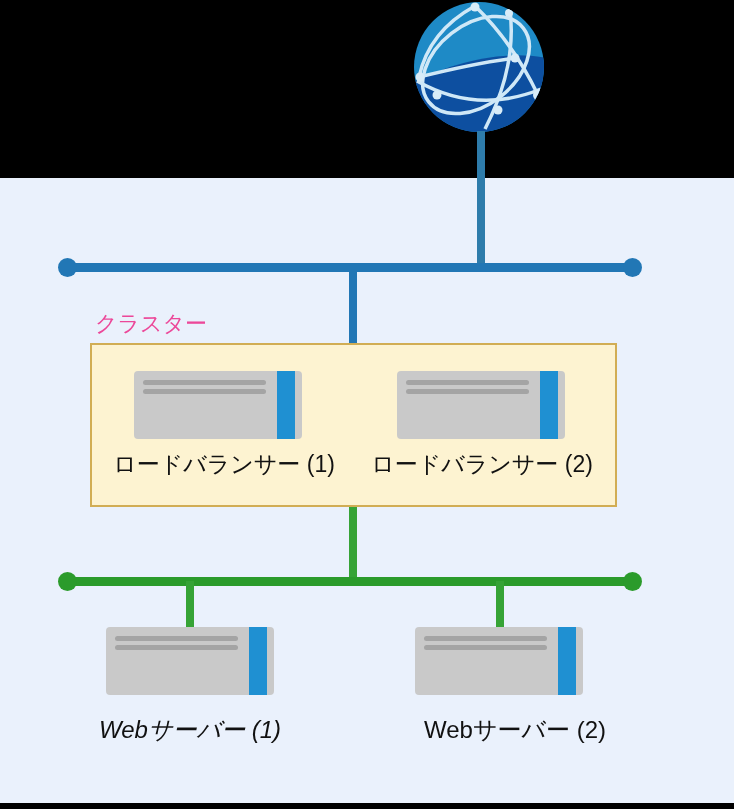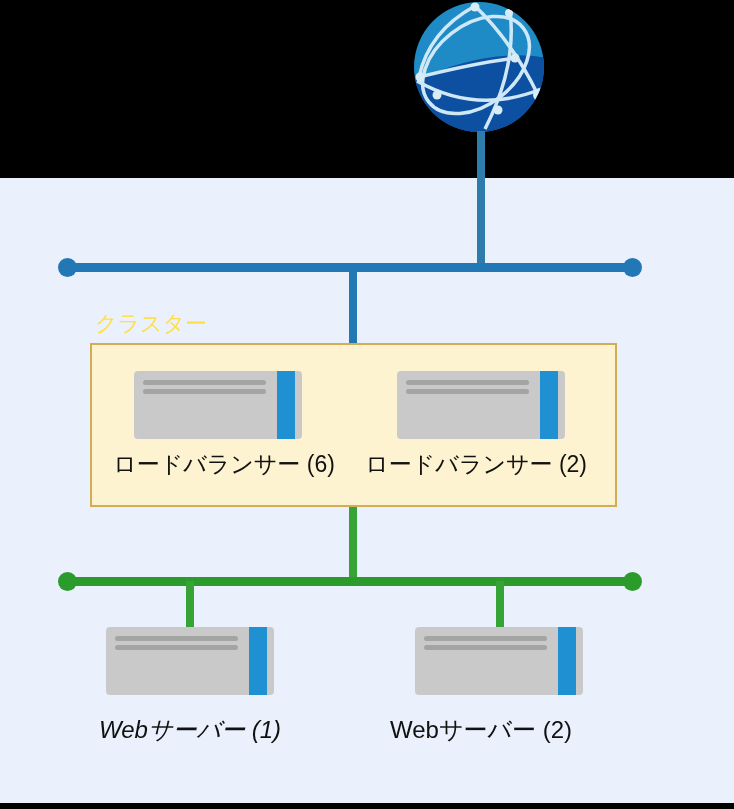--- a/index.html
+++ b/index.html
@@ -30,34 +30,34 @@
   .d-gl{left:58px;top:572px;} .d-gr{left:623px;top:572px;}
   .conn{width:8px;}
   .conn-blue{left:349px;top:267px;height:76px;background:#2277b5;}
   .conn-green{left:349px;top:507px;height:74px;background:#36a336;}
   .drop-green{top:581px;height:47px;background:#36a336;}
   .drop1{left:186px;} .drop2{left:496px;}
 
   
   .cluster-box{left:90px;top:343px;width:523px;height:160px;
     background:#fdf3d1;border:2px solid #d1ad54;}
-  .cluster-label{left:95px;top:309px;font-size:22px;color:#fde047;white-space:nowrap;}
+  .cluster-label{left:95px;top:309px;font-size:22px;color:#ec4899;white-space:nowrap;}
 
   
   .server-icon{width:168px;height:68px;background:#c9c9c9;border-radius:4px;}
   .srv-line{position:absolute;left:9px;width:123px;height:5px;border-radius:2.5px;background:#a4a4a4;}
   .srv-line1{top:9px;} .srv-line2{top:18px;}
   .srv-stripe{position:absolute;left:143px;top:0;width:18px;height:68px;background:#1f90d2;}
 
   .lb1{left:134px;top:371px;} .lb2{left:397px;top:371px;}
   .ws1{left:106px;top:627px;} .ws2{left:415px;top:627px;}
 
   .node-label{font-size:23px;color:#111;text-align:center;width:250px;white-space:nowrap;}
-  .lbl-lb1{left:99px;top:449px;} .lbl-lb2{left:337px;top:449px;text-align:right;}
-  .lbl-ws1{left:65px;top:714px;font-size:24px;font-style:italic;} .lbl-ws2{left:356px;top:714px;font-size:24px;}
+  .lbl-lb1{left:99px;top:449px;} .lbl-lb2{left:357px;top:449px;}
+  .lbl-ws1{left:65px;top:714px;font-size:24px;font-style:italic;} .lbl-ws2{left:390px;top:714px;font-size:24px;}
 </style>
 </head>
 <body>
 
 <div class="abs bg-top-black"></div>
 <div class="abs bg-main"></div>
 <div class="abs bg-bottom-black"></div>
 
 <div class="abs globe">
   <svg width="132" height="133" viewBox="0 0 132 133">
@@ -102,21 +102,21 @@
 <div class="abs server-icon lb1">
   <div class="srv-line srv-line1"></div>
   <div class="srv-line srv-line2"></div>
   <div class="srv-stripe"></div>
 </div>
 <div class="abs server-icon lb2">
   <div class="srv-line srv-line1"></div>
   <div class="srv-line srv-line2"></div>
   <div class="srv-stripe"></div>
 </div>
-<div class="abs node-label lbl-lb1">ロードバランサー (6)</div>
+<div class="abs node-label lbl-lb1">ロードバランサー (1)</div>
 <div class="abs node-label lbl-lb2">ロードバランサー (2)</div>
 
 <div class="abs conn conn-green"></div>
 <div class="abs bus bus-green"></div>
 <div class="abs dot dot-green d-gl"></div>
 <div class="abs dot dot-green d-gr"></div>
 <div class="abs conn drop-green drop1"></div>
 <div class="abs conn drop-green drop2"></div>
 
 <div class="abs server-icon ws1">

